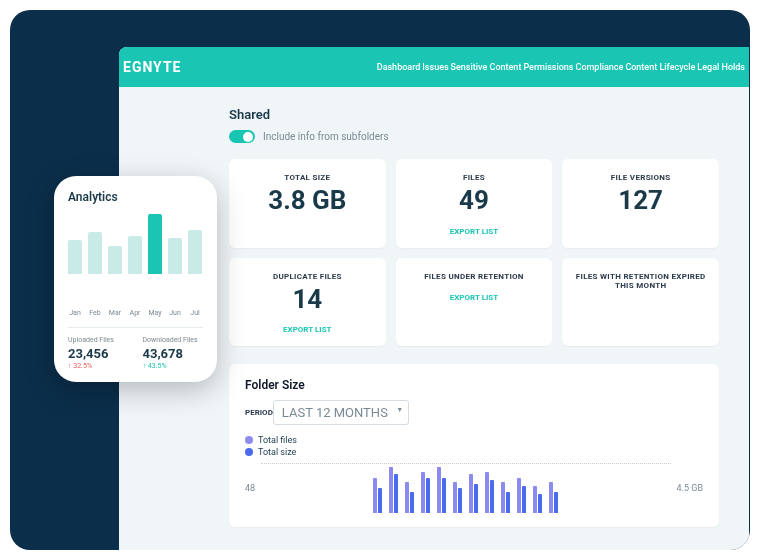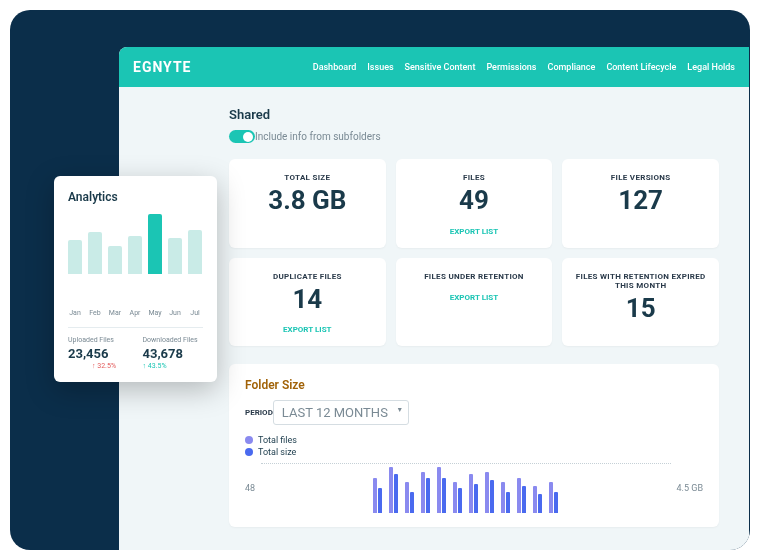--- a/index.html
+++ b/index.html
@@ -1,67 +1,67 @@
 <!DOCTYPE html>
 <html><head>
 <meta charset="utf-8">
 <style>
 * { margin:0; padding:0; box-sizing:border-box; }
 body { font-family:-apple-system,BlinkMacSystemFont,"Segoe UI",Roboto,sans-serif; background:#fff; width:760px; height:560px; overflow:hidden; position:relative; }
 .outer { width:740px; height:540px; background:#0b2e4a; border-radius:20px; margin:10px; position:relative; overflow:hidden; }
 .app-window { position:absolute; left:109px; top:37px; width:630px; height:505px; background:#f0f6f8; border-radius:8px 0 0 0; overflow:hidden; }
-.app-header { background:#1bc5b4; height:40px; display:flex; align-items:center; padding:0 14px; }
+.app-header { background:#1bc5b4; height:40px; display:flex; align-items:center; padding:0 4px; }
 .logo { color:#fff; font-weight:700; letter-spacing:1px; font-size:14px; }
-.nav { margin-left:auto; display:flex; gap:11px; }
+.nav { margin-left:auto; display:flex; gap:2px; }
 .nav-item { color:#fff; font-size:9px; font-weight:500; cursor:pointer; }
 .content { padding:20px 30px 0 110px; }
 .section-title { font-size:13px; font-weight:600; color:#1a3a4a; margin-bottom:8px; }
-.toggle-row { display:flex; align-items:center; margin-bottom:16px; }
+.toggle-row { display:flex; align-items:center; gap:8px; margin-bottom:16px; }
 .toggle { width:26px; height:13px; background:#1bc5b4; border-radius:7px; position:relative; cursor:pointer; }
 .toggle::after { content:""; position:absolute; width:10px; height:10px; background:#fff; border-radius:50%; right:2px; top:1.5px; }
 .toggle-label { font-size:10px; color:#7a8a94; }
 .cards { display:grid; grid-template-columns:repeat(3,1fr); gap:10px; margin-bottom:18px; }
 .card { background:#fff; border-radius:6px; padding:14px 8px 12px; text-align:center; box-shadow:0 1px 2px rgba(0,0,0,0.04); }
 .card-label { font-size:8px; font-weight:700; letter-spacing:0.3px; color:#2a3a4a; margin-bottom:4px; }
 .card-value { font-size:26px; font-weight:700; color:#1a3a4a; line-height:1.1; }
 .card-link { font-size:8px; font-weight:700; color:#1bc5b4; margin-top:12px; display:block; cursor:pointer; }
 .folder-panel { background:#fff; border-radius:6px; padding:14px 16px; box-shadow:0 1px 2px rgba(0,0,0,0.04); }
-.folder-title { font-size:12px; font-weight:600; color:#a16207; margin-bottom:8px; }
+.folder-title { font-size:12px; font-weight:600; color:#0f172a; margin-bottom:8px; }
 .period-row { display:flex; align-items:center; margin-bottom:10px; }
 .period-label { font-size:8px; font-weight:700; color:#2a3a4a; }
 .period-select { font-size:13px; color:#7a8a94; padding:4px 20px 4px 8px; border:1px solid #d5dde2; border-radius:3px; position:relative; cursor:pointer; }
 .period-select::after { content:"▾"; position:absolute; right:6px; top:4px; color:#7a8a94; font-size:8px; }
 .legend { display:flex; gap:2px; justify-content:flex-start; margin-bottom:6px;flex-direction:column; }
 .legend-item { display:flex; align-items:center; gap:5px; font-size:9px; color:#1a3a4a; }
 .dot { width:8px; height:8px; border-radius:50%; }
 .dot.files { background:#8a8aef; }
 .dot.size { background:#4a6aef; }
 .chart-area { display:flex; align-items:center; gap:6px; }
 .axis-left { font-size:9px; color:#7a8a94; }
 .axis-right { font-size:9px; color:#7a8a94; }
 .bars-wrap { flex:1; border-top:1px dotted #c5d0d6; height:50px; display:flex; align-items:flex-end; gap:3px; padding:0 10px; justify-content:center; }
 .bar-pair { display:flex; gap:1px; align-items:flex-end; margin:0 2px; }
 .bar { width:4px; border-radius:1px 1px 0 0; }
 .bar.files { background:#8a8aef; }
 .bar.size { background:#4a6aef; }
 
 
-.analytics-card { position:absolute; left:44px; top:166px; width:163px; background:#fff; border-radius:6px; box-shadow:0 8px 28px rgba(0,0,0,0.25); padding:14px 14px 12px; z-index:10; }
+.analytics-card { position:absolute; left:44px; top:166px; width:163px; background:#fff; border-radius:22px; box-shadow:0 8px 28px rgba(0,0,0,0.25); padding:14px 14px 12px; z-index:10; }
 .an-title { font-size:12px; font-weight:600; color:#1a3a4a; margin-bottom:10px; }
 .an-chart { display:flex; align-items:flex-end; gap:6px; height:60px; margin-bottom:4px; }
 .an-bar { width:14px; background:#c9ebe7; border-radius:2px 2px 0 0; }
 .an-bar.hi { background:#1bc5b4; }
 .an-xaxis { display:flex; gap:6px; margin-bottom:10px; }
 .an-xlabel { width:14px; font-size:7px; color:#7a8a94; text-align:center;margin-top:31px; }
 .an-stats { display:flex; gap:14px; border-top:1px solid #e5ecef; padding-top:8px; }
 .an-stat { flex:1; }
 .an-stat-label { font-size:7px; color:#7a8a94; margin-bottom:2px; }
 .an-stat-value { font-size:13px; font-weight:700; color:#1a3a4a; }
 .an-stat-delta { font-size:7px; margin-top:1px; }
-.an-stat-delta.neg { color:#e25a5a;margin-left:24px; }
+.an-stat-delta.neg { color:#e25a5a; }
 .an-stat-delta.pos { color:#1bc5b4; }
 </style>
 </head>
 <body>
 
 <div class="outer">
 
   <div class="app-window">
     <div class="app-header">
       <div class="logo">EGNYTE</div>
@@ -101,21 +101,20 @@
           <div class="card-label">DUPLICATE FILES</div>
           <div class="card-value">14</div>
           <span class="card-link">EXPORT LIST</span>
         </div>
         <div class="card">
           <div class="card-label">FILES UNDER RETENTION</div>
           <span class="card-link">EXPORT LIST</span>
         </div>
         <div class="card">
           <div class="card-label">FILES WITH RETENTION EXPIRED THIS MONTH</div>
-          <div class="card-value">15</div>
         </div>
       </div>
 
       <div class="folder-panel">
         <div class="folder-title">Folder Size</div>
         <div class="period-row">
           <span class="period-label">PERIOD</span>
           <span class="period-select">LAST 12 MONTHS</span>
         </div>
         <div class="legend">

